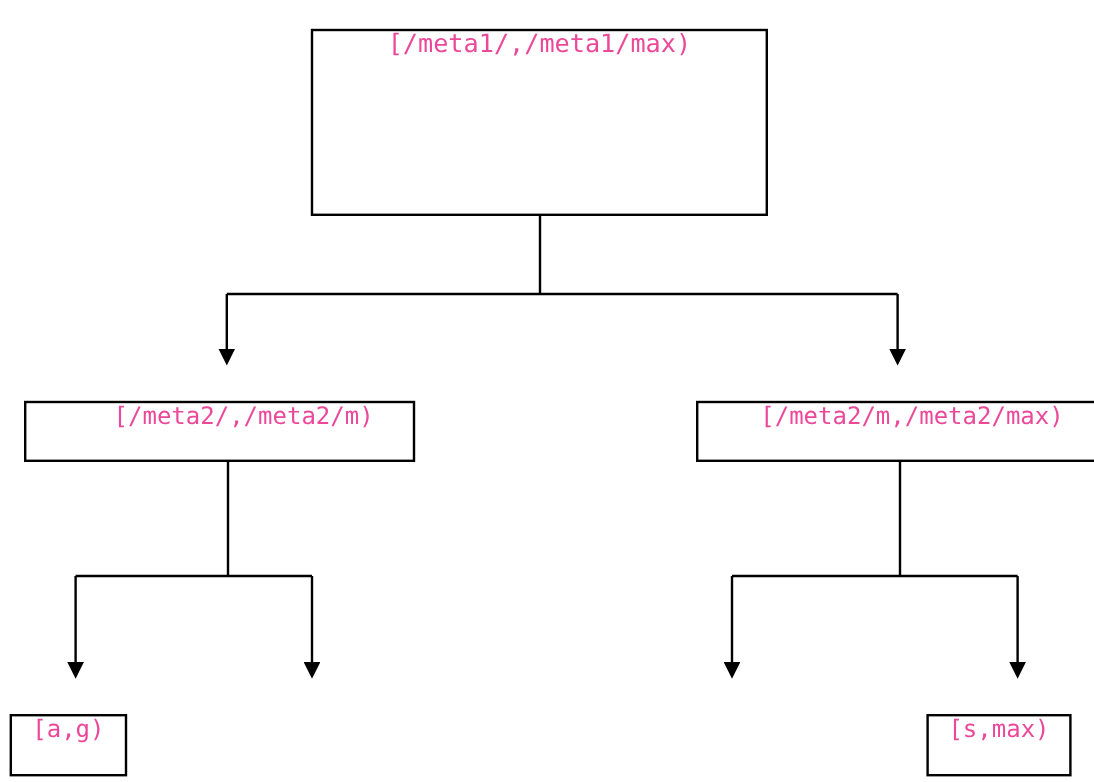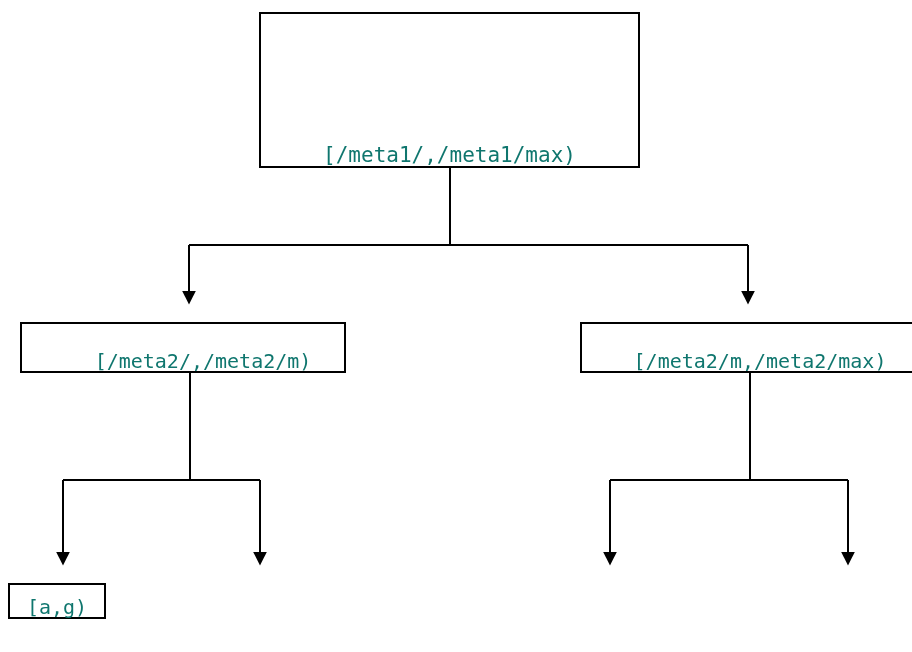--- a/index.html
+++ b/index.html
@@ -23,25 +23,26 @@
     width: 912px;
     height: 652px;
     pointer-events: none;
   }
   .node {
     position: absolute;
     box-sizing: border-box;
     background: #ffffff;
     border: 2px solid #000000;
     display: flex;
-    align-items: flex-end;
+    align-items: flex-start;
     justify-content: center;
-    color: #0f766e;
+    color: #ec4899;
     letter-spacing: 0px;
     white-space: pre;
+    margin-top: 12px;
   }
   .node-label {
     display: block;
     line-height: 1;
   }
   .node-root {
     left: 259px;
     top: 12px;
     width: 381px;
     height: 156px;
@@ -56,21 +57,21 @@
     left: 20px;
     width: 326px;
     padding-left: 40px;
   }
   .node-mid-right {
     left: 580px;
     width: 360px;
   }
   .node-leaf {
     top: 583px;
-    height: 36px;
+    height: 52px;
     font-size: 20px;
   }
   .leaf-0 { left: 8px;   width: 98px;  }
   .leaf-1 { left: 206px; width: 97px;  }
   .leaf-2 { left: 553px; width: 97px;  }
   .leaf-3 { left: 772px; width: 121px; }
 </style>
 </head>
 <body>
 
@@ -119,14 +120,17 @@
   <div class="node node-mid node-mid-right">
     <span class="node-label">[/meta2/m,/meta2/max)</span>
   </div>
 
   <div class="node node-leaf leaf-0">
     <span class="node-label">[a,g)</span>
   </div>
 
 
 
+  <div class="node node-leaf leaf-3">
+    <span class="node-label">[s,max)</span>
+  </div>
 
 </div>
 
 </body></html>

